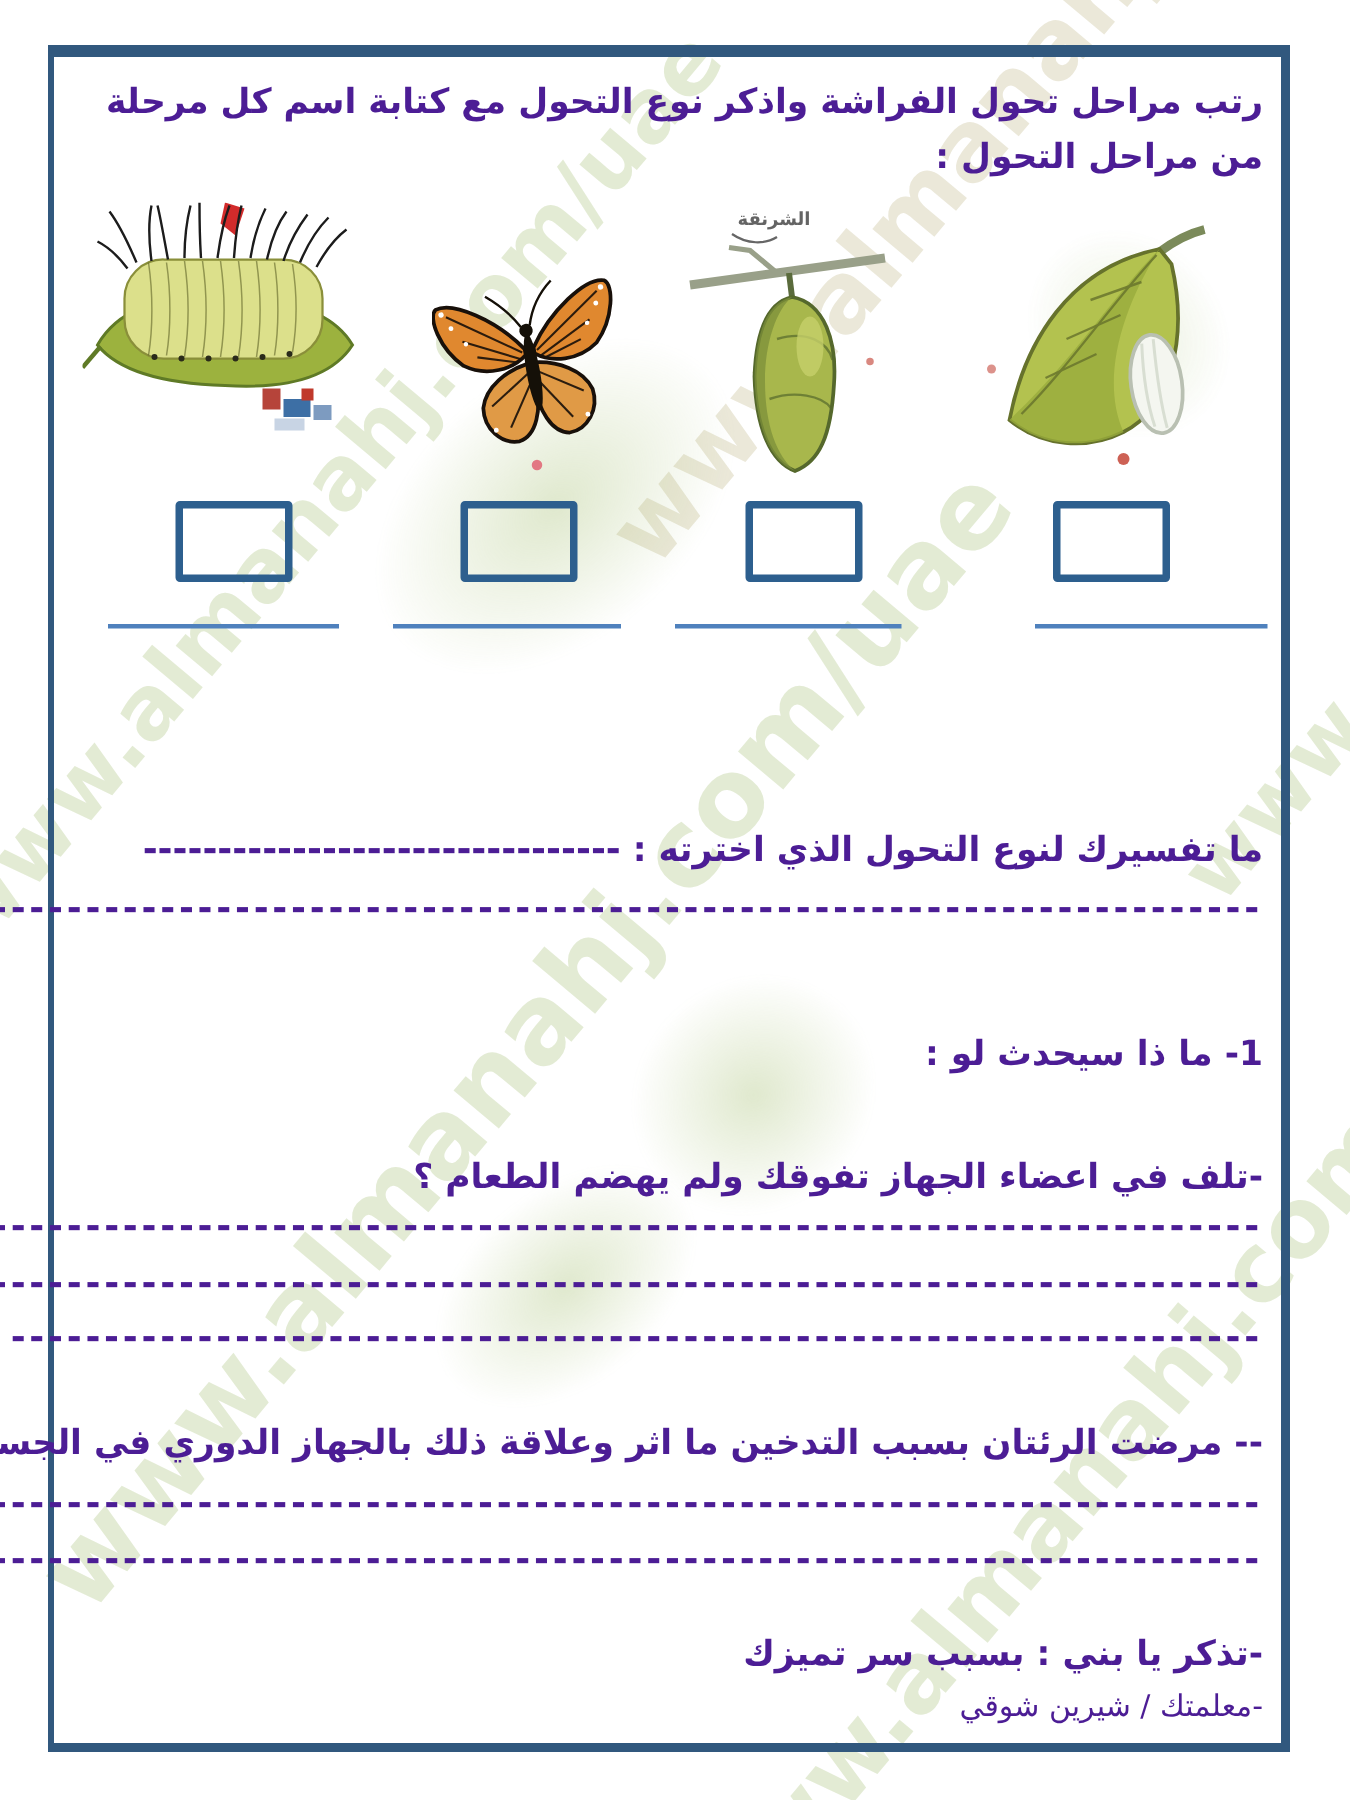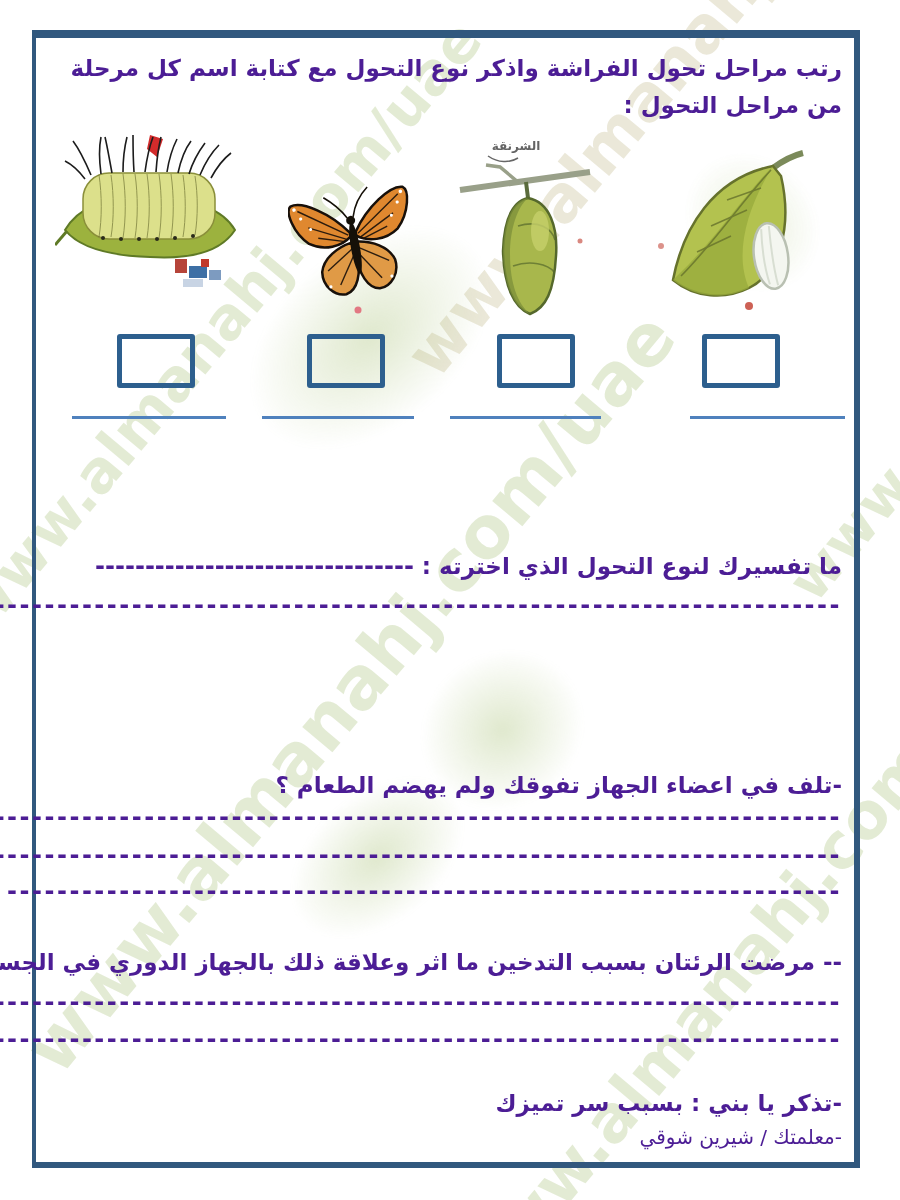--- a/index.html
+++ b/index.html
@@ -212,20 +212,21 @@
 
   <div class="line t-explain">
     <span>ما تفسيرك لنوع التحول الذي اخترته :</span>
     <span> </span>
     <span class="dash">--------------------------------</span>
   </div>
   <div class="line t-explain2">
     <span class="dash">------------------------------------------------------------------------</span>
   </div>
 
+  <div class="line t-intro">1- ما ذا سيحدث لو :</div>
 
   <div class="line t-q1">-تلف في اعضاء الجهاز تفوقك ولم يهضم الطعام ؟</div>
   <div class="line t-d1">
     <span class="dash">------------------------------------------------------------------------</span>
   </div>
   <div class="line t-d2">
     <span class="dash">------------------------------------------------------------------------</span>
   </div>
   <div class="line t-d3">
     <span class="dash">-------------------------------------------------------------------</span>

